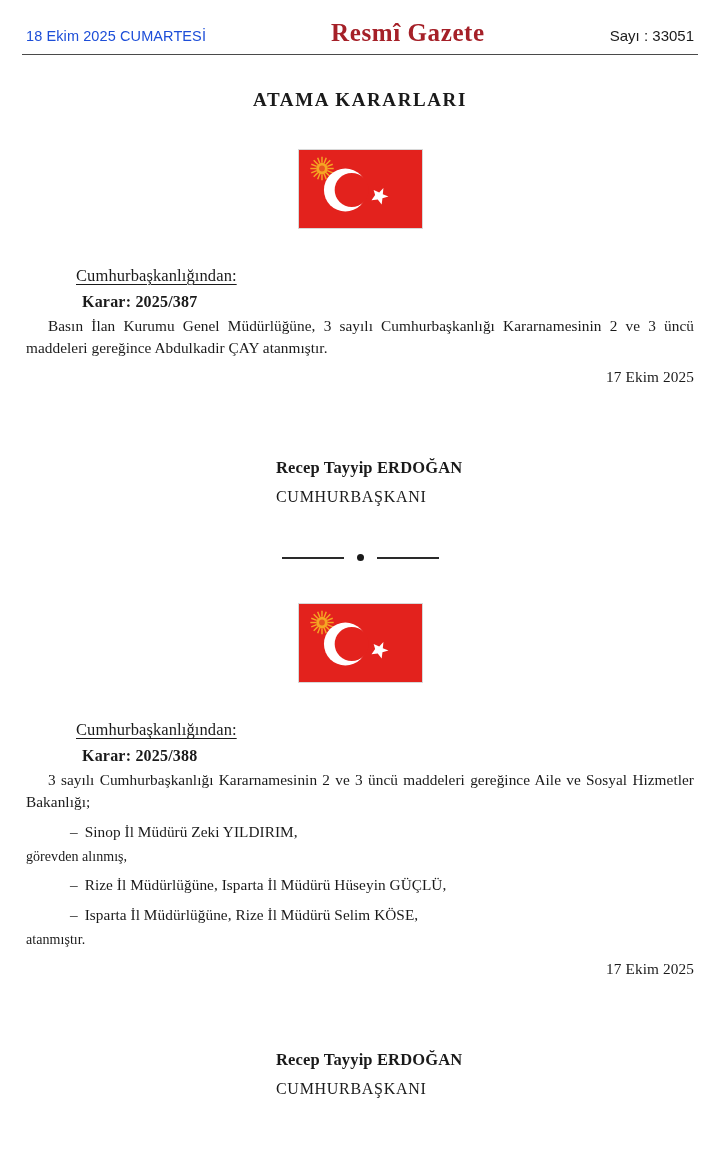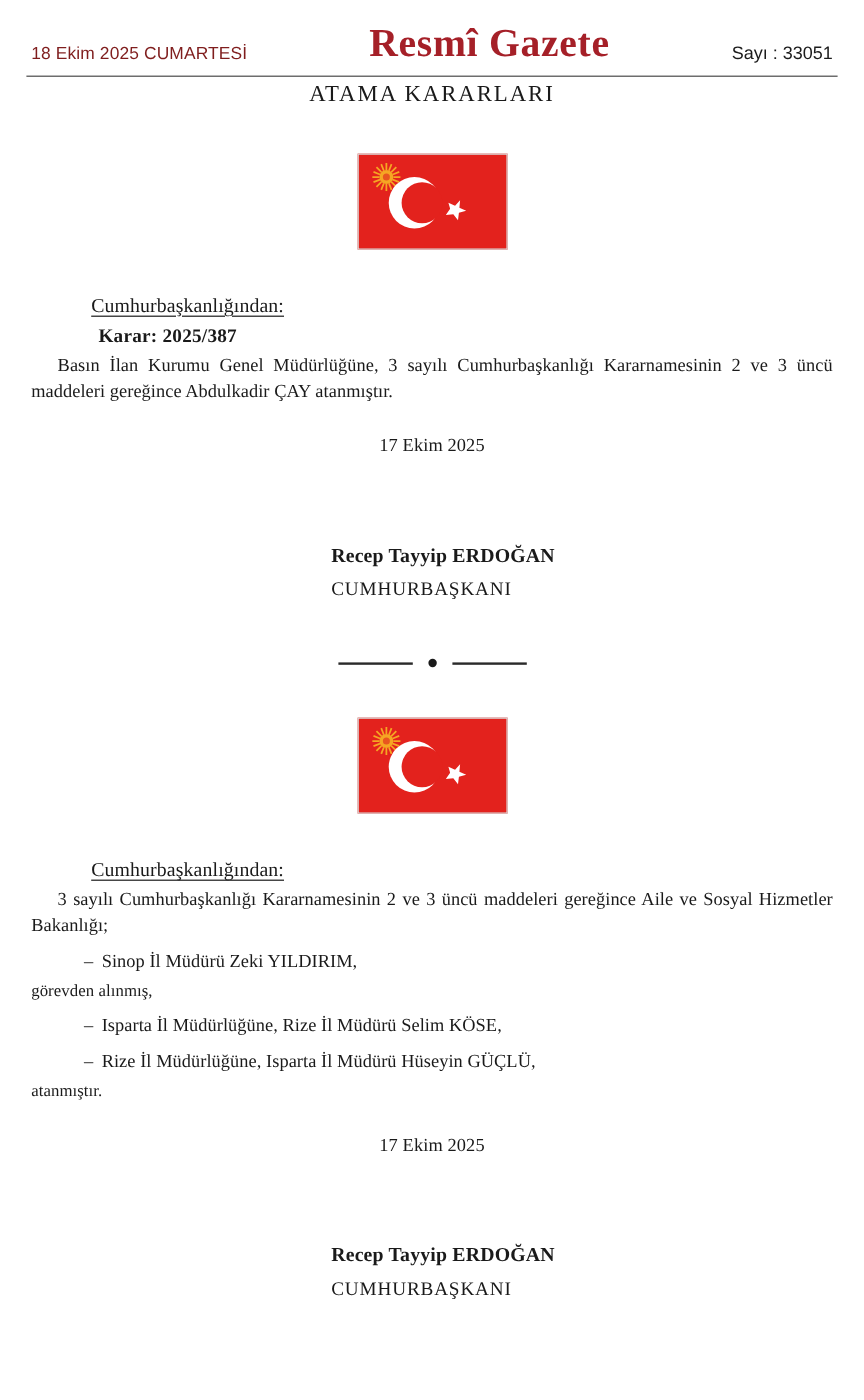--- a/index.html
+++ b/index.html
@@ -29,28 +29,28 @@
     display: flex;
     align-items: flex-end;
     justify-content: space-between;
     padding: 18px 26px 8px 26px;
   }
 
   .masthead-date {
     font-family: "Liberation Sans", sans-serif;
     font-size: 14.5px;
     letter-spacing: 0.1px;
-    color: #7f1d1d;
+    color: #1d4ed8;
     white-space: nowrap;
     padding-bottom: 2px;
   }
 
   .masthead-title {
     font-family: "Liberation Serif", serif;
-    font-size: 33px;
+    font-size: 25px;
     font-weight: bold;
     color: #a52028;
     letter-spacing: 0.6px;
     white-space: nowrap;
     transform: translateY(1px);
   }
 
   .masthead-issue {
     font-family: Liberation Sans, sans-serif;
     font-size: 15px;
@@ -63,23 +63,23 @@
     height: 1px;
     background: #4a4a4a;
     margin: 0 22px;
   }
 
   
   .doc-title {
     text-align: center;
     font-family: "Liberation Serif", serif;
     font-size: 19px;
-    font-weight: normal;
+    font-weight: bold;
     letter-spacing: 1.6px;
-    margin-top: 4px;
+    margin-top: 34px;
   }
 
   
   .flag-wrap {
     display: flex;
     justify-content: center;
   }
 
   .flag-wrap.first { margin-top: 38px; }
   .flag-wrap.second { margin-top: 42px; }
@@ -135,23 +135,23 @@
   .list-item .dash { margin-right: 7px; }
 
   .plain-line {
     font-size: 14px;
     line-height: 1.42;
     margin-top: 4px;
     letter-spacing: 0.05px;
   }
 
   .date-line {
-    text-align: center;
+    text-align: right;
     font-size: 15.3px;
-    margin-top: 26px;
+    margin-top: 10px;
     letter-spacing: 0.1px;
   }
 
   
   .signature {
     margin-left: 250px;
     margin-top: 72px;
   }
 
   .sign-name {
@@ -284,32 +284,33 @@
           <circle cx="47" cy="41" r="22" fill="#ffffff"></circle>
           <circle cx="53.5" cy="41" r="17.5" fill="#e3221d"></circle>
           <polygon fill="#ffffff" points="76,41 81.7,43.6 86,38.9 85.4,45.3 91.2,47.8 85,49.5 84.2,55.9 80.2,50.8 73.8,51.5 77.5,46.2"></polygon>
         </g>
       </svg>
     </div>
   </div>
 
   <div class="decree">
     <div class="from-line">Cumhurbaşkanlığından:</div>
+    <div class="karar-line">Karar: 2025/388</div>
     <div class="body-para">3 sayılı Cumhurbaşkanlığı Kararnamesinin 2 ve 3 üncü maddeleri gereğince Aile ve Sosyal Hizmetler Bakanlığı;</div>
 
     <div class="list-item">
       <span class="dash">–</span><span>Sinop İl Müdürü Zeki YILDIRIM,</span>
     </div>
     <div class="plain-line">görevden alınmış,</div>
 
     <div class="list-item">
+      <span class="dash">–</span><span>Rize İl Müdürlüğüne, Isparta İl Müdürü Hüseyin GÜÇLÜ,</span>
+    </div>
+    <div class="list-item">
       <span class="dash">–</span><span>Isparta İl Müdürlüğüne, Rize İl Müdürü Selim KÖSE,</span>
-    </div>
-    <div class="list-item">
-      <span class="dash">–</span><span>Rize İl Müdürlüğüne, Isparta İl Müdürü Hüseyin GÜÇLÜ,</span>
     </div>
 
     <div class="plain-line">atanmıştır.</div>
 
     <div class="date-line">17 Ekim 2025</div>
 
     <div class="signature">
       <div class="sign-name">Recep Tayyip ERDOĞAN</div>
       <div class="sign-role">CUMHURBAŞKANI</div>
     </div>

